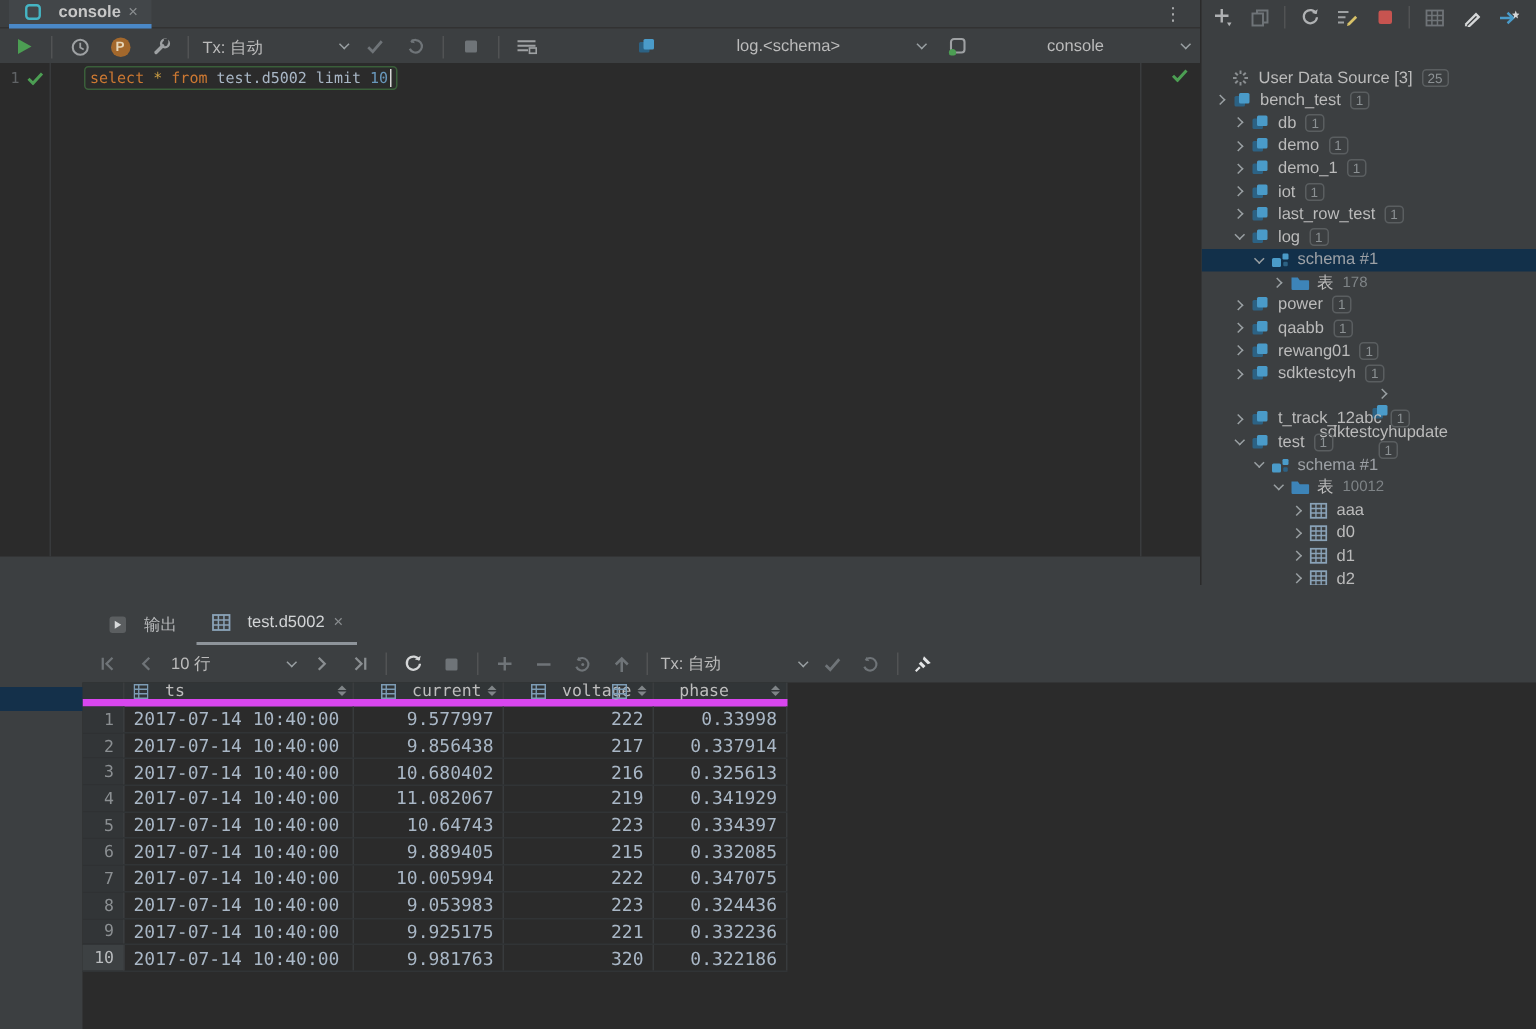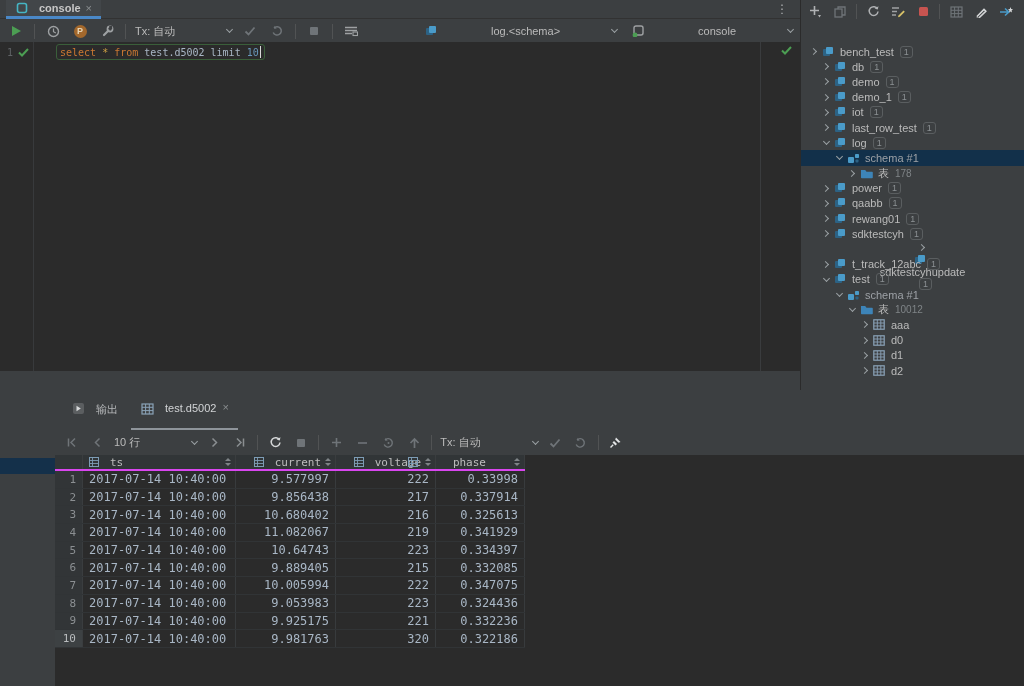--- a/index.html
+++ b/index.html
@@ -59,28 +59,28 @@
   .tree-icon { width:14px; height:13px; display:flex; align-items:center; justify-content:center; margin-right:5px; flex:0 0 auto; }
   .tree-label { color:#bbbbbb; }
   .tree-label.dim { color:#9da1a6; }
   .badge { border:1px solid #5a5e60; border-radius:3px; color:#8c9194; font-size:9px; line-height:10px;
            padding:0 3px; margin-left:6px; }
   .count { color:#7f8487; margin-left:6px; font-size:10px; }
 
   
   .bottom { position:absolute; left:0; top:390px; width:1024px; height:296px; background:#3c3f41; }
   .bt-tabs { position:absolute; left:62px; top:12px; height:28px; display:flex; align-items:stretch; gap:4px; }
-  .bt-tab { display:flex; gap:6px; padding:0 9px; color:#b6b8ba; }
+  .bt-tab { display:flex; align-items:center; gap:6px; padding:0 9px; color:#b6b8ba; }
   .bt-tab.active { border-bottom:2px solid #8e949a; color:#d2d4d6; }
   .bt-toolbar { position:absolute; left:58px; top:40px; height:25px; display:flex; align-items:center; gap:8px; padding-left:4px; }
   .table-zone { position:absolute; left:55px; top:65px; right:0; bottom:0; background:#2b2b2b; }
   .blue-bar { position:absolute; left:0; top:68px; width:55px; height:16px; background:#14304a; }
 
   .grid { position:absolute; left:0; top:0; width:470px; font-family:"DejaVu Sans Mono",monospace; font-size:12px; }
-  .grid-header { display:flex; height:16px; background:#313537; border-bottom:2px solid #d946ef; color:#bdbdbd; font-size:11px; }
+  .grid-header { display:flex; height:16px; background:#313537; border-bottom:5px solid #d946ef; color:#bdbdbd; font-size:11px; }
   .hcell { display:flex; align-items:center; border-right:1px solid #3a3d3f; padding:0 4px; gap:4px; }
   .hcell.right { justify-content:flex-end; }
   .hc-corner { width:28px; }
   .hc-ts { width:153px; }
   .hc-current { width:100px; }
   .hc-voltage { width:100px; }
   .hc-phase { width:89px;gap:28px; }
   .sorter { display:flex; flex-direction:column; gap:1.5px; align-items:center; }
   .sorter .up { width:0; height:0; border-left:3px solid transparent; border-right:3px solid transparent; border-bottom:3.5px solid #7f8487; }
   .sorter .dn { width:0; height:0; border-left:3px solid transparent; border-right:3px solid transparent; border-top:3.5px solid #7f8487; }
@@ -262,20 +262,39 @@
       </span>
       <span class="tbi">
         <svg width="15" height="12" viewBox="0 0 15 12">
             <rect x="1" y="1.5" width="13" height="9" rx="1.5" fill="none" stroke="#9ea1a3" stroke-width="1.3"></rect>
             <path d="M3.5 4.5 H11.5 M3.5 7.5 H8.5" stroke="#9ea1a3" stroke-width="1.1"></path>
           </svg>
       </span>
 
     </div>
     <div class="db-tree" id="db-tree">
+        <div class="tree-row" style="padding-left: 6px;">
+          <span class="chevbox"></span>
+          <span class="tree-icon">
+            <svg width="12" height="12" viewBox="0 0 12 12">
+              <g stroke="#8a8e91" stroke-width="1.3">
+                <path d="M6 1 V3.4"></path>
+                <path d="M6 8.6 V11"></path>
+                <path d="M1 6 H3.4"></path>
+                <path d="M8.6 6 H11"></path>
+                <path d="M2.5 2.5 L4.2 4.2"></path>
+                <path d="M7.8 7.8 L9.5 9.5"></path>
+                <path d="M9.5 2.5 L7.8 4.2"></path>
+                <path d="M4.2 7.8 L2.5 9.5"></path>
+              </g>
+            </svg>
+          </span>
+          <span class="tree-label">User Data Source [3]</span>
+          <span class="badge">25</span>
+        </div>
         <div class="tree-row" style="padding-left: 7px;">
           <span class="chevbox">
             <span class="chev collapsed"></span>
           </span>
           <span class="tree-icon">
             <svg width="12" height="12" viewBox="0 0 12 12">
               <rect x="1" y="3" width="7" height="7" rx="1" fill="#2c6284"></rect>
               <rect x="4" y="1" width="7" height="7" rx="1" fill="#4a9bc9"></rect>
             </svg>
           </span>

